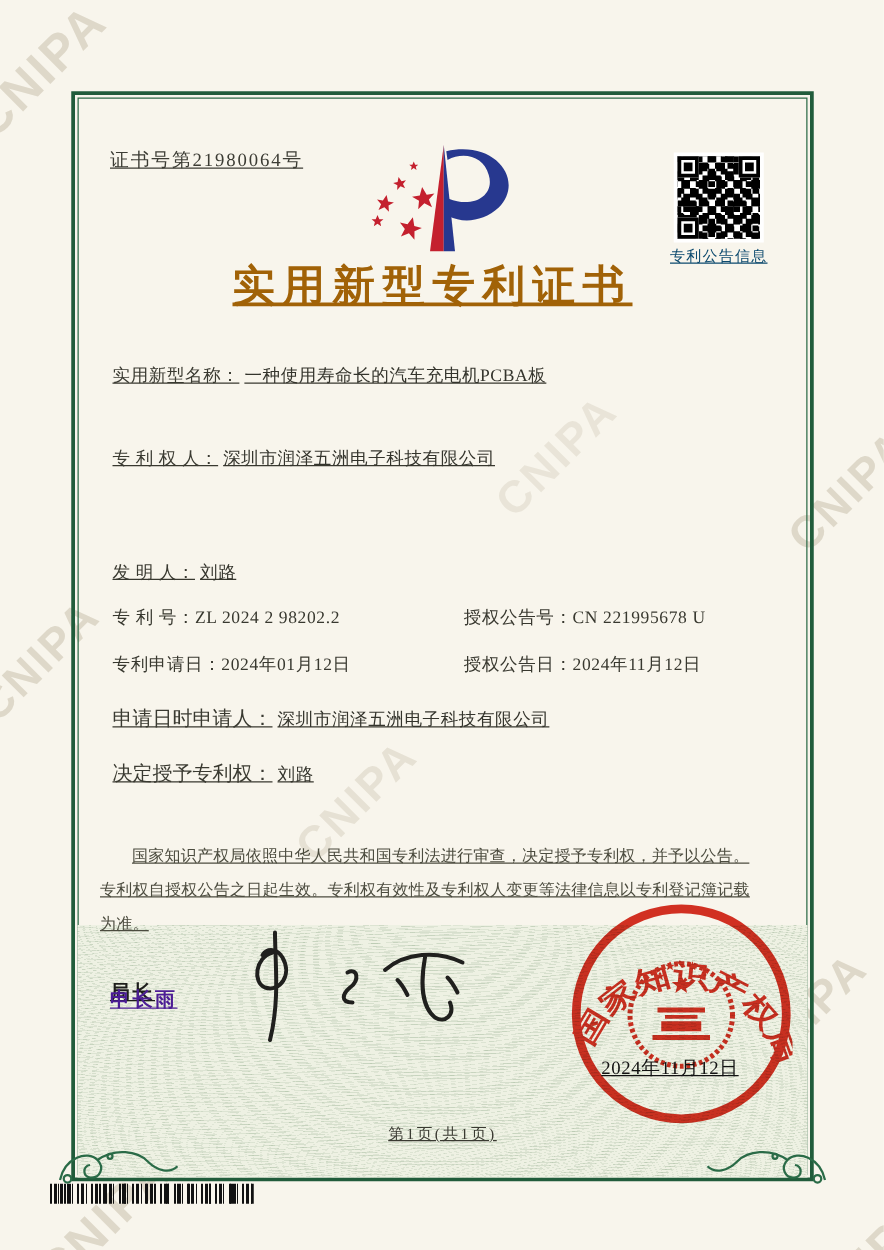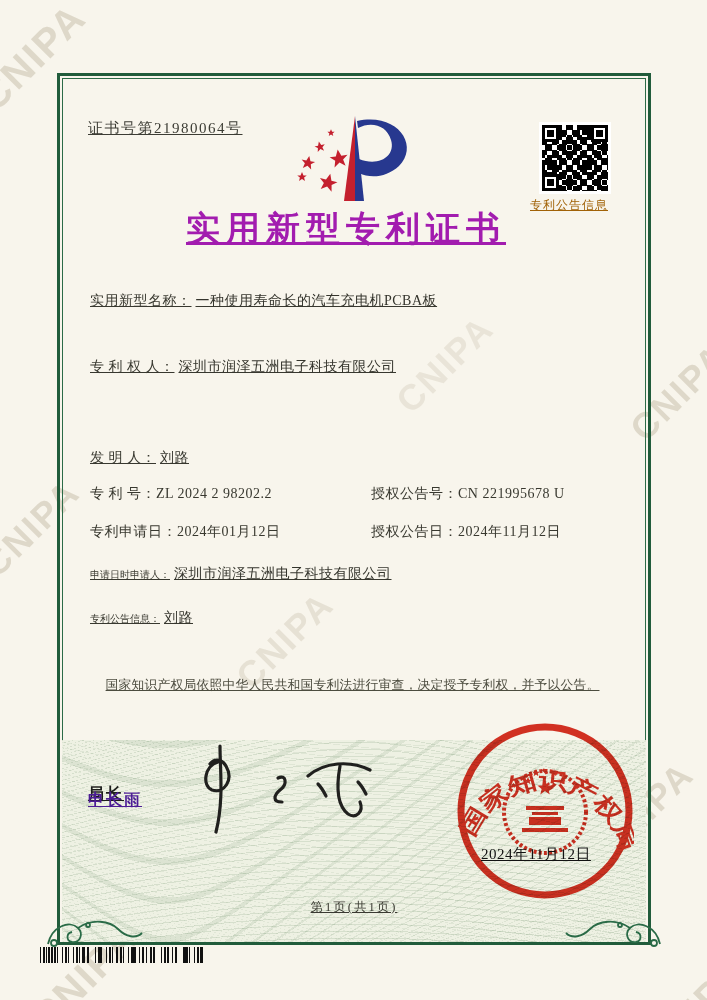--- a/index.html
+++ b/index.html
@@ -59,42 +59,42 @@
     background:
       conic-gradient(#000 90deg, transparent 0 180deg, #000 0 270deg, transparent 0) 0 0/10px 10px,
       conic-gradient(transparent 90deg, #000 0 180deg, transparent 0 270deg, #000 0) 3px 5px/14px 14px,
       #fff;
   }
   .finder{position:absolute;width:17px;height:17px;border:3px solid #000;background:#fff;box-sizing:border-box;}
   .finder::before{content:"";position:absolute;inset:2px;background:#000;}
   .finder.tl{left:0;top:0;}
   .finder.tr{right:0;top:0;}
   .finder.bl{left:0;bottom:0;}
-  .qr-caption{left:530px;top:197px;width:90px;font-size:12px;color:#a16207;letter-spacing:1px;}
+  .qr-caption{left:530px;top:197px;width:90px;text-align:center;font-size:12px;color:#0c4a6e;letter-spacing:1px;}
 
   .title{left:57px;top:206px;width:578px;text-align:center;
-    font-size:34px;font-weight:700;letter-spacing:6px;color:#a21caf;}
+    font-size:34px;font-weight:700;letter-spacing:6px;color:#a16207;}
 
   .row{left:90px;white-space:nowrap;font-size:14px;letter-spacing:0.5px;}
   .row .lbl{color:#3a3a31;}
   .row .val{color:#34342c;margin-left:4px;}
   .row-name{top:292px;}
   .row-patentee{top:358px;}
   .row-address{top:395px;width:532px;display:flex;white-space:normal;}
   .row-address .lbl{flex:none;}
   .row-address .val{flex:1;line-height:21px;}
   .row-inventor{top:449px;}
   .two-col{left:0;width:707px;}
   .row-nums{top:485px;}
   .row-dates{top:523px;}
   .col-a{position:absolute;left:90px;white-space:nowrap;font-size:14px;letter-spacing:0.5px;}
   .col-b{position:absolute;left:371px;white-space:nowrap;font-size:14px;letter-spacing:0.5px;}
   .row-af{top:565px;}
   .row-if{top:609px;}
-  .row-af .lbl,.row-if .lbl{font-size:10px;letter-spacing:0;}
+  .row-af .lbl,.row-if .lbl{font-size:16px;letter-spacing:0;}
 
   .statement{left:80px;top:672px;width:532px;font-size:12.8px;line-height:27px;color:#4c4c3f;letter-spacing:0.2px;}
   .statement .line1{text-indent:2em;}
 
   .signer-title{left:88px;top:784px;font:600 16px "Liberation Sans", sans-serif;color:#1d1d1b;letter-spacing:2px;}
   .signer-name{left:88px;top:790px;font:600 16px "Liberation Sans", sans-serif;color:#4c1d95;letter-spacing:2px;}
   .signature{left:190px;top:740px;}
 
   .seal{left:456px;top:722px;width:178px;height:178px;mix-blend-mode:multiply;opacity:0.96;}
   .seal-date{left:481px;top:845px;font-size:15px;color:#121212;letter-spacing:0.5px;z-index:5;}
@@ -186,25 +186,26 @@
   </span>
   <span class="col-b">
     <span class="lbl">授权公告日：</span><span class="val">2024年11月12日</span>
   </span>
 </div>
 
 <div class="abs row row-af">
   <span class="lbl">申请日时申请人：</span><span class="val">深圳市润泽五洲电子科技有限公司</span>
 </div>
 <div class="abs row row-if">
-  <span class="lbl">专利公告信息：</span><span class="val">刘路</span>
+  <span class="lbl">决定授予专利权：</span><span class="val">刘路</span>
 </div>
 
 <div class="abs statement">
   <div class="line1">国家知识产权局依照中华人民共和国专利法进行审查，决定授予专利权，并予以公告。</div>
+  <div class="line2">专利权自授权公告之日起生效。专利权有效性及专利权人变更等法律信息以专利登记簿记载为准。</div>
 </div>
 
 <div class="abs signer-title">局长</div>
 <div class="abs signer-name">申长雨</div>
 
 <div class="abs signature">
   <svg width="195" height="100" viewBox="0 0 195 100" fill="none" stroke="#20201e" stroke-width="3.2" stroke-linecap="round">
     <path d="M28,22 C14,26 12,46 22,50 C34,54 44,40 36,26 C32,19 24,18 20,24"></path>
     <path d="M30,6 C30,30 34,60 26,92"></path>
     <path d="M88,38 C96,34 98,44 90,50 C84,55 82,62 92,62"></path>

